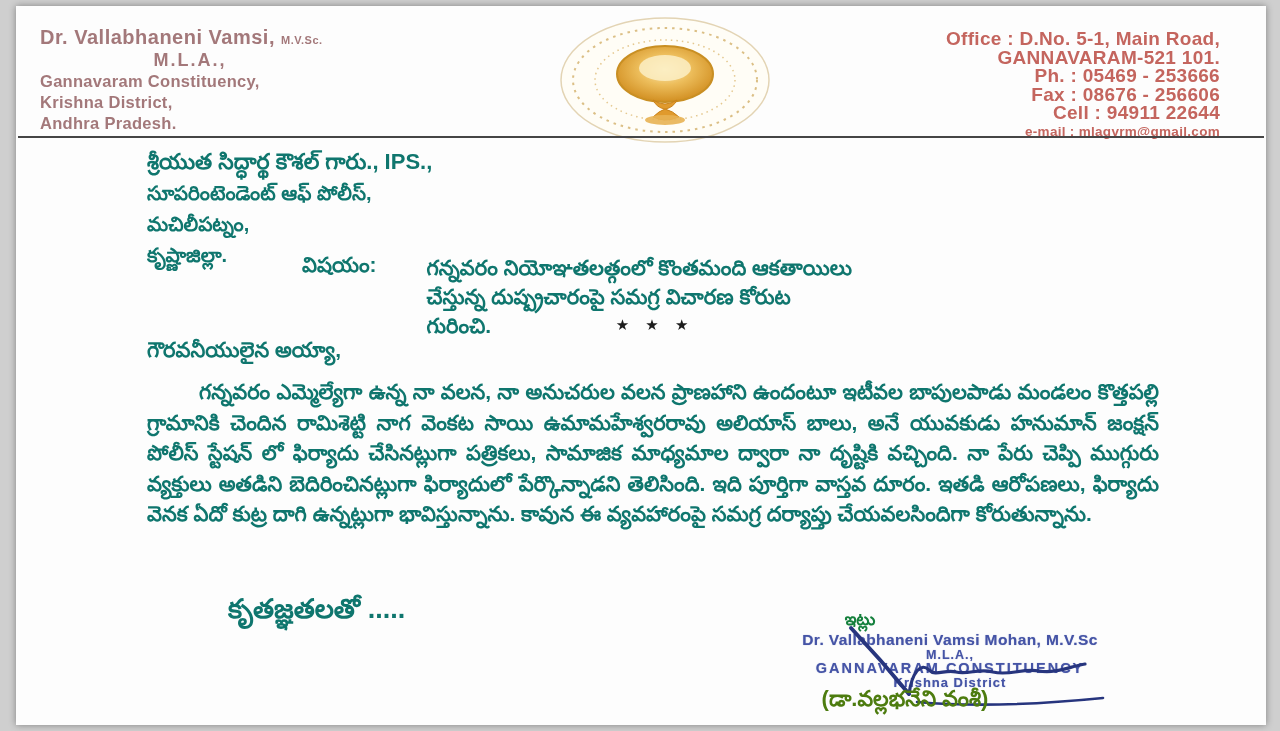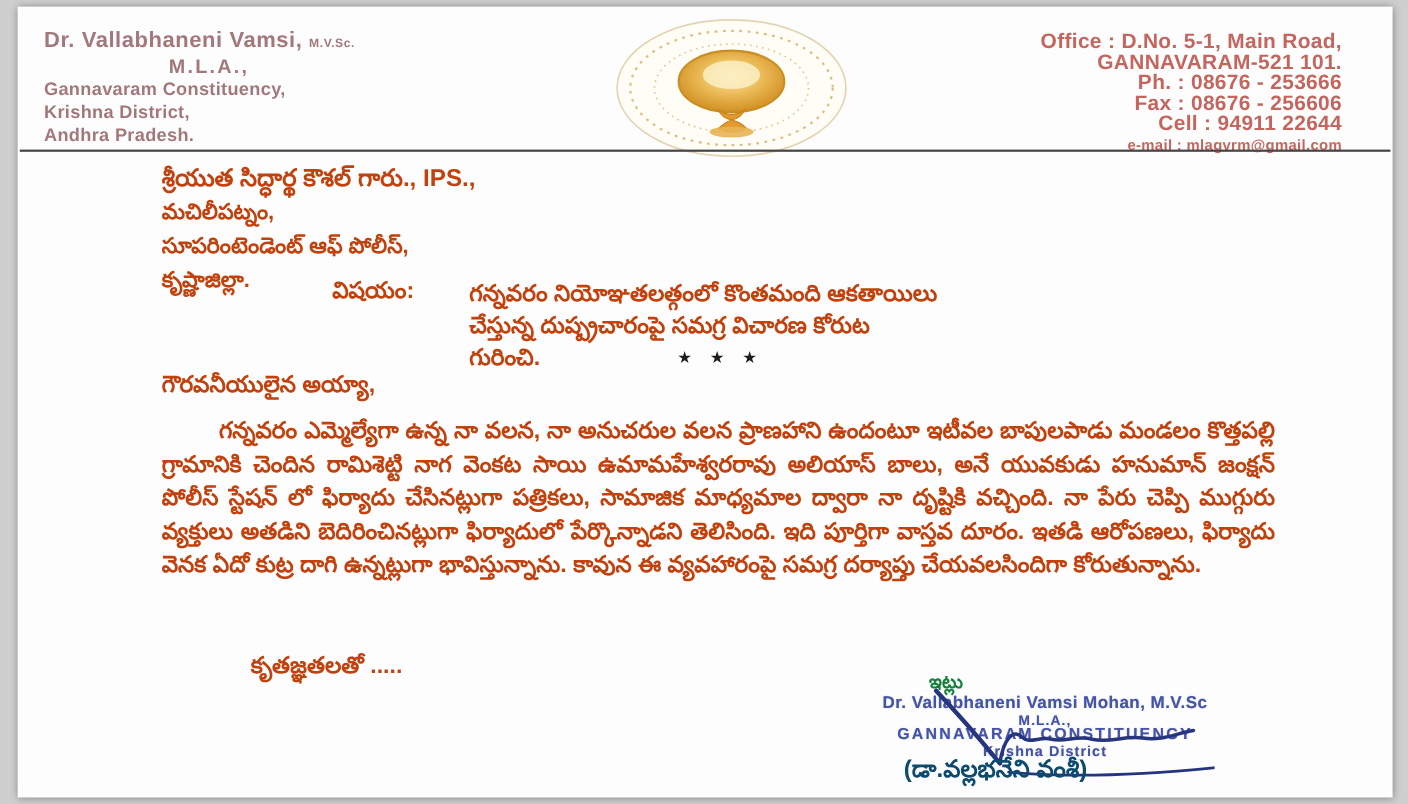--- a/index.html
+++ b/index.html
@@ -18,51 +18,51 @@
 
   .hright{right:46px;top:24px;width:400px;text-align:right;color:#c4655e;font-weight:bold;}
   .hright .row{font-size:19px;line-height:18.5px;letter-spacing:.3px;}
   .hright .row.mail{font-size:13.5px;}
 
   .emblem{left:542px;top:6px;width:214px;height:136px;}
 
   .divider{left:2px;right:2px;top:130px;height:2px;background:#454545;}
 
   
-  .telugu{color:#c2410c;}
+  .telugu{color:#0f766e;}
   .date{left:839px;top:138px;font-size:20px;font-weight:bold;}
   .recipient{left:131px;top:140px;font-weight:bold;}
   .recipient .r1{font-size:22px;line-height:32px;}
   .recipient .rn{font-size:20px;line-height:31px;}
 
   .subject{left:286px;top:247px;display:flex;font-weight:600;gap:40px;}
   .subject .lbl{font-size:21px;font-weight:bold;margin-right:10px;white-space:nowrap;}
   .subject .lines{font-size:21px;line-height:29px;}
 
   .stars{left:539px;top:310px;width:200px;text-align:center;font-size:15px;letter-spacing:6px;color:#1c1c1c;}
 
   .salutation{left:131px;top:332px;font-size:21px;font-weight:600;}
 
   .bodytext{left:131px;top:371px;width:1012px;font-size:21px;line-height:30.5px;
             text-align:justify;text-indent:52px;font-weight:600;}
 
-  .closing{left:212px;top:588px;font-size:21px;font-weight:600;}
+  .closing{left:212px;top:588px;font-size:27px;font-weight:600;}
 
   
   .sig{left:719px;top:604px;width:430px;height:110px;}
   .sig .itlu{position:absolute;left:0;top:0;width:250px;text-align:center;
              font-size:17px;font-weight:bold;color:#15803d;}
   .sigblue{position:absolute;width:430px;text-align:center;color:#4554a6;font-weight:bold;
            text-shadow:0 0 1px rgba(69,84,166,.55);}
   .sig .sname{top:21px;font-size:15.5px;letter-spacing:.4px;}
   .sig .smla{top:38px;font-size:12.5px;letter-spacing:1px;}
   .sig .sconst{top:50px;font-size:14.5px;letter-spacing:2px;}
   .sig .sdist{top:65px;font-size:13px;letter-spacing:1px;}
   .sig .printed{position:absolute;left:0;top:76px;width:340px;text-align:center;
-                font-size:22px;font-weight:bold;color:#0c4a6e;}
+                font-size:22px;font-weight:bold;color:#4d7c0f;}
   .sig svg{position:absolute;left:78px;top:14px;}
 </style>
 </head>
 <body>
 
 <div class="stage">
   <div class="paper">
 
     <div class="abs hleft">
       <div class="name"><span>Dr. Vallabhaneni Vamsi,</span>
@@ -88,33 +88,33 @@
         <ellipse cx="107" cy="62" rx="48" ry="28" fill="url(#gold)" stroke="#c98f23" stroke-width="2"></ellipse>
         <ellipse cx="107" cy="56" rx="26" ry="13" fill="#fbeec4" opacity="0.85"></ellipse>
         <path d="M95 88 q12 8 24 0 q-4 8 -12 9 q8 2 14 8 q-14 6 -26 0 q6 -6 12 -8 q-8 -1 -12 -9z" fill="#e09a2d" stroke="#c9821a" stroke-width="1"></path>
         <ellipse cx="107" cy="108" rx="20" ry="5" fill="#e8b254" opacity="0.9"></ellipse>
       </svg>
     </div>
 
     <div class="abs hright">
       <div class="row">Office :  D.No. 5-1, Main Road,</div>
       <div class="row">GANNAVARAM-521 101.</div>
-      <div class="row">Ph. : 08676 - 253666</div>
+      <div class="row">Ph. : 05469 - 253666</div>
       <div class="row">Fax : 08676 - 256606</div>
       <div class="row">Cell : 94911 22644</div>
       <div class="row mail">e-mail : mlagvrm@gmail.com</div>
     </div>
 
     <div class="abs divider"></div>
 
 
     <div class="abs recipient telugu">
       <div class="r1">శ్రీయుత సిద్ధార్థ కౌశల్ గారు., IPS.,</div>
+      <div class="rn">సూపరింటెండెంట్ ఆఫ్ పోలీస్,</div>
       <div class="rn">మచిలీపట్నం,</div>
-      <div class="rn">సూపరింటెండెంట్ ఆఫ్ పోలీస్,</div>
       <div class="rn">కృష్ణాజిల్లా.</div>
     </div>
 
     <div class="abs subject telugu">
       <div class="lbl">విషయం:</div>
       <div class="lines">
         <div>గన్నవరం నియోఞతలత్గంలో కొంతమంది ఆకతాయిలు</div>
         <div>చేస్తున్న దుష్ప్రచారంపై సమగ్ర విచారణ కోరుట</div>
         <div>గురించి.</div>
       </div>

